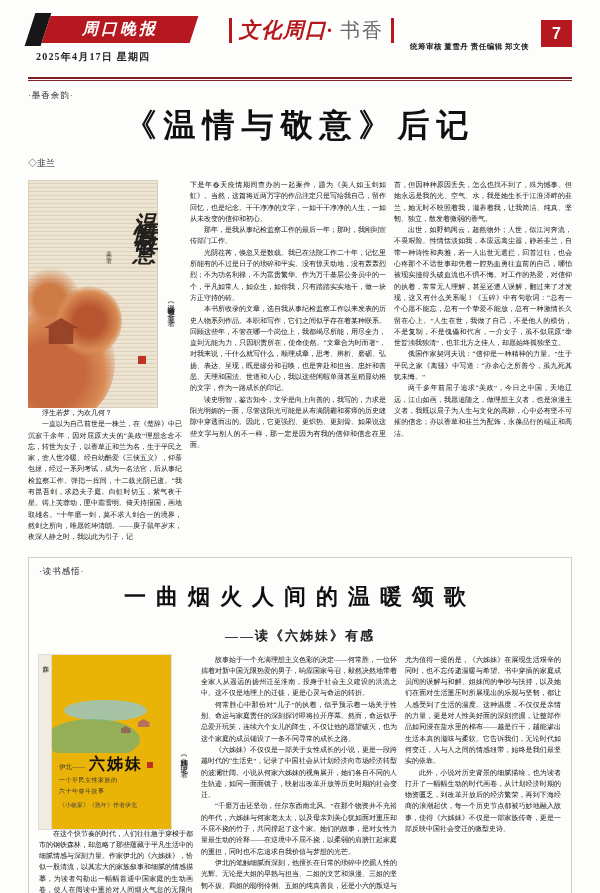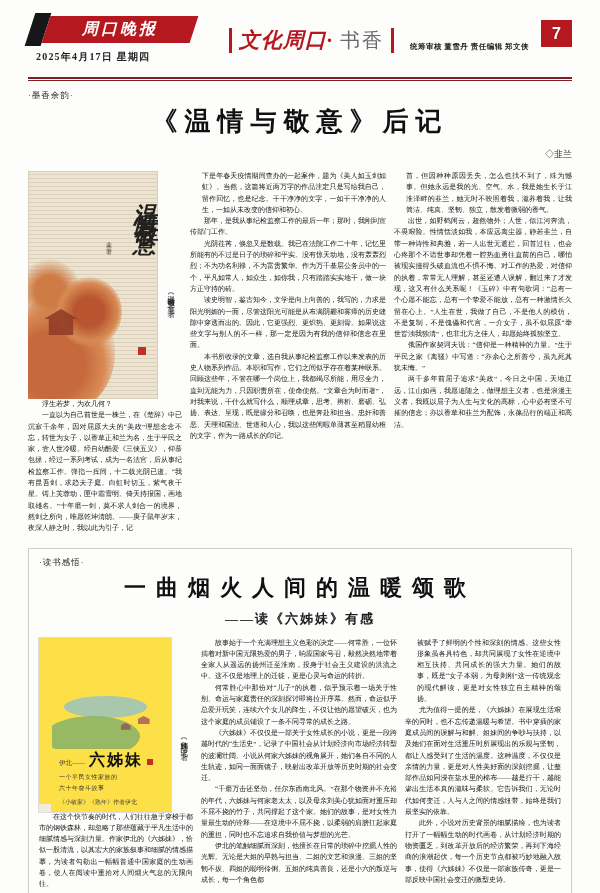--- a/index.html
+++ b/index.html
@@ -10,41 +10,41 @@
     font-family:"Liberation Serif", serif; color:#1a1a1a;
   }
   
   .masthead { display:flex; justify-content:space-between; align-items:flex-start; height:58px; }
   .mh-left { width:185px; }
   .logo-banner { position:relative; width:150px; height:27px; margin-left:16px; }
   .logo-slash { position:absolute; left:-14px; top:-3px; width:16px; height:33px; background:#17171a; transform:skewX(-18deg); }
   .logo-red { position:absolute; left:2px; top:0; width:148px; height:27px; background:#b5191f; transform:skewX(-18deg); display:flex; align-items:center; justify-content:center; }
   .logo-text { transform:skewX(18deg); color:#fff; font-weight:bold; font-style:italic; font-size:16px; letter-spacing:3px; white-space:nowrap; }
   .mh-date { font-size:10px; font-weight:bold; letter-spacing:1.2px; margin:7px 0 0 8px; color:#222; }
-  .mh-center { display:flex; align-items:center; gap:7px; margin-top:10px; }
+  .mh-center { display:flex; align-items:center; gap:7px; }
   .mh-bar { width:3px; height:25px; background:#b5191f; }
   .mh-section-main { color:#b5191f; font-size:21px; font-weight:bold; font-style:italic; letter-spacing:1px; white-space:nowrap; }
   .mh-section-sub { color:#6a6a6a; font-size:20px; letter-spacing:2px; white-space:nowrap; }
   .mh-right { display:flex; align-items:flex-start; gap:12px; }
   .mh-credits { font-size:7.5px; font-weight:bold; color:#222; margin-top:26px; letter-spacing:0.5px; white-space:nowrap; }
   .page-num { width:31px; height:27px; background:#b5191f; color:#fff; font-size:16px; font-weight:bold; font-family:"Liberation Sans", sans-serif; display:flex; align-items:center; justify-content:center; margin-top:4px; }
   .mh-rule { height:2px; background:#7e2022; margin-top:3px; }
   .mh-rule2 { height:1px; background:#7e2022; margin-top:1px; }
 
   
   .cat-label { font-size:8.5px; color:#222; letter-spacing:1px; }
   .art-title { text-align:center; font-weight:bold; color:#101010; }
-  .art-author { text-align:right; font-size:9px; color:#222; }
+  .art-author { text-align:left; font-size:9px; color:#222; }
   .cols { font-size:7px; line-height:11.3px; text-align:justify; color:#151515; }
   .para { text-indent:2em; }
-  .noindent-first .para:first-child { text-indent:0;margin-left:12px; }
+  .noindent-first .para:first-child { text-indent:0; }
 
   
   .article1 { margin-top:9px; }
-  .a1-title { font-size:26px; letter-spacing:7px; margin-top:2px; }
+  .a1-title { font-size:32px; letter-spacing:7px; margin-top:2px; }
   .a1-author { margin-top:9px; }
   .a-grid { display:grid; grid-template-columns:154px 196px 1fr; column-gap:8px; margin-top:10px; }
   .book-area { display:flex; gap:4px; }
   .cover1 {
     width:130px; height:228px; position:relative; overflow:hidden;
     background:
       repeating-linear-gradient(0deg, rgba(146,124,92,.18) 0 1px, transparent 1px 4px),
       #ece3d0;
     box-shadow:0 0 0 1px #d8cfba inset;
   }
@@ -55,23 +55,23 @@
   .c1-title { position:absolute; right:8px; top:14px; writing-mode:vertical-rl; font-size:23px; font-weight:bold; color:#23211e; letter-spacing:7px; font-style:italic; }
   .c1-author-mini { position:absolute; right:44px; top:66px; writing-mode:vertical-rl; font-size:6px; color:#4a453c; letter-spacing:2px; }
   .c1-seal { position:absolute; right:12px; bottom:44px; width:8px; height:8px; background:#c03125; }
   .caption-strip { width:18px; height:228px; display:flex; justify-content:center; }
   .caption-text { writing-mode:vertical-rl; font-size:7.5px; color:#222; letter-spacing:1px; margin-top:118px; }
   .under-text { }
 
   
   .article2 { border:1px solid #cfcfcd; margin-top:13px; padding:8px 10px 10px 10px; background:#fdfdfc; }
   .a2-title { font-size:22px; letter-spacing:10px; margin-top:4px; }
-  .a2-subtitle { text-align:center; font-size:13px; font-weight:bold; letter-spacing:2px; margin-top:7px; color:#1c1c1c; }
+  .a2-subtitle { text-align:center; font-size:13px; font-weight:bold; letter-spacing:2px; margin-top:15px; color:#1c1c1c; }
   .a2-author { margin-top:7px; }
-  .cover2 { width:132px; height:174px; background:#fde047; box-shadow:0 0 0 1px #ddd; position:relative; display:flex; overflow:hidden;align-items:flex-end; }
+  .cover2 { width:132px; height:174px; background:#eab308; box-shadow:0 0 0 1px #ddd; position:relative; display:flex; overflow:hidden; }
   .spine { width:13px; background:#f1ece0; border-right:1px solid #ded7c6; display:flex; justify-content:center; padding-top:5px; }
   .spine-text { writing-mode:vertical-rl; font-size:6px; color:#555; letter-spacing:1px; }
   .c2-main { flex:1; display:flex; flex-direction:column; }
   .c2-art { height:98px; position:relative; overflow:hidden;
     background:linear-gradient(180deg,#dde2de 0 16%, #cdd6c4 16% 28%, #a9c28f 28% 52%, #8db8a4 52% 68%, #b9cf a 68%, #bccf9f 68% 100%);
   }
   .c2-water { position:absolute; left:10%; top:46%; width:70%; height:22%; background:#9ec4b8; border-radius:50%; opacity:.9; }
   .c2-field { position:absolute; left:-6%; bottom:-8%; width:80%; height:42%; background:#7fae6a; border-radius:50%; opacity:.8; }
   .c2-house1 { position:absolute; right:18%; bottom:26%; width:12px; height:8px; background:#b9705a; clip-path:polygon(0 40%, 50% 0, 100% 40%, 100% 100%, 0 100%); }
   .c2-house2 { position:absolute; right:34%; bottom:20%; width:10px; height:7px; background:#8f6a55; clip-path:polygon(0 40%, 50% 0, 100% 40%, 100% 100%, 0 100%); }
@@ -138,22 +138,22 @@
         </div>
         <div class="under-text noindent-col">
             <p class="para">浮生若梦，为欢几何？</p>
             <p class="para">一直以为自己前世是一株兰，在《楚辞》中已沉寂千余年，因对屈原大夫的“美政”理想念念不忘，转世为女子，以香草正和兰为名，生于平民之家，尝人世冷暖。经自幼酷爱《三侠五义》，仰慕包拯，经过一系列考试，成为一名法官，后从事纪检监察工作。弹指一挥间，十二载光阴已逝。“我有昆吾剑，求趋夫子庭。白虹时切玉，紫气夜干星。锷上芙蓉动，匣中霜雪明。倚天持报国，画地取雄名。”十年磨一剑，莫不求人剑合一的境界，然剑之所向，唯愿乾坤清朗。——庚子鼠年岁末，夜深人静之时，我以此为引子，记</p>
           </div>
       </div>
       <div class="noindent-first">
           <p class="para">下是年春天疫情期间查办的一起案件，题为《美人如玉剑如虹》。当然，这篇将近两万字的作品注定只是写给我自己，留作回忆，也是纪念。干干净净的文字，一如干干净净的人生，一如从未改变的信仰和初心。</p>
           <p class="para">那年，是我从事纪检监察工作的最后一年；那时，我刚到宣传部门工作。</p>
           <p class="para">光阴荏苒，倏忽又是数载。我已在法院工作二十年，记忆里所能有的不过是日子的琐碎和平实。没有惊天动地，没有轰轰烈烈；不为功名利禄，不为富贵繁华。作为万千基层公务员中的一个，平凡如常人，如众生，如你我，只有踏踏实实地干，做一块方正守持的砖。</p>
+          <p class="para">本书所收录的文章，选自我从事纪检监察工作以来发表的历史人物系列作品。本职和写作，它们之间似乎存在着某种联系。回顾这些年，不管在哪一个岗位上，我都竭尽所能，用尽全力，直到无能为力，只因职责所在，使命使然。“文章合为时而著”，对我来说，干什么就写什么，顺理成章，思考、辨析、磨砺、弘扬、表达、呈现，既是缘分和召唤，也是奔赴和担当。忠奸和善恶、天理和国法、世道和人心，我以这些闲暇单薄甚至稍显幼稚的文字，作为一路成长的印记。</p>
           <p class="para">读史明智，鉴古知今，文学是向上向善的，我写的，力求是阳光明媚的一面，尽管这阳光可能是从布满阴霾和雾瘴的历史缝隙中穿透而出的。因此，它更强烈、更炽热、更刻骨。如果说这些文字与别人的不一样，那一定是因为有我的信仰和信念在里面。</p>
-          <p class="para">本书所收录的文章，选自我从事纪检监察工作以来发表的历史人物系列作品。本职和写作，它们之间似乎存在着某种联系。回顾这些年，不管在哪一个岗位上，我都竭尽所能，用尽全力，直到无能为力，只因职责所在，使命使然。“文章合为时而著”，对我来说，干什么就写什么，顺理成章，思考、辨析、磨砺、弘扬、表达、呈现，既是缘分和召唤，也是奔赴和担当。忠奸和善恶、天理和国法、世道和人心，我以这些闲暇单薄甚至稍显幼稚的文字，作为一路成长的印记。</p>
         </div>
       <div class="noindent-first">
           <p class="para">首，但因种种原因丢失，怎么也找不到了，殊为憾事。但她永远是我的光、空气、水，我是她生长于江淮泽畔的韭兰，她无时不映照着我，滋养着我，让我简洁、纯真、坚韧、独立，散发着微弱的香气。</p>
           <p class="para">出世，如野鹤闲云，超然物外；人世，似江河奔流，不畏艰险。性情恬淡如我，本应远离尘嚣，静若韭兰，自带一种诗性和典雅，若一人出世无遮拦，回首过往，也会心疼那个不谙世事却凭着一腔热血勇往直前的自己，哪怕被现实撞得头破血流也不惧不悔。对工作的热爱，对信仰的执着，常常无人理解，甚至还遭人误解，翻过来了才发现，这又有什么关系呢！《玉碎》中有句歌词：“总有一个心愿不能忘，总有一个挚爱不能放，总有一种激情长久留在心上。”人生在世，我做了自己，不是他人的模仿，不是复制，不是傀儡和代言，一介女子，虽不似屈原“举世皆浊我独清”，也非北方之佳人，却愿始终孤独坚立。</p>
           <p class="para">俄国作家契诃夫说：“信仰是一种精神的力量。”生于平民之家《离骚》中写道：“亦余心之所善兮，虽九死其犹未悔。”</p>
           <p class="para">两千多年前屈子追求“美政”，今日之中国，天地辽远，江山如画，我愿追随之，做理想主义者，也是浪漫主义者，我既以屈子为人生与文化的高标，心中必有坚不可摧的信念；亦以香草和韭兰为配饰，永葆品行的端正和高洁。</p>
         </div>
     </div>
   </div>
 
@@ -197,20 +197,19 @@
           </div>
       </div>
       <div>
           <p class="para">故事始于一个充满理想主义色彩的决定——何常胜，一位怀揣着对新中国无限热爱的男子，响应国家号召，毅然决然地带着全家人从遥远的扬州迁至淮南，投身于社会主义建设的洪流之中。这不仅是地理上的迁徙，更是心灵与命运的转折。</p>
           <p class="para">何常胜心中那份对“儿子”的执着，似乎预示着一场关于性别、命运与家庭责任的深刻探讨即将拉开序幕。然而，命运似乎总爱开玩笑，连续六个女儿的降生，不仅让他的愿望破灭，也为这个家庭的成员铺设了一条不同寻常的成长之路。</p>
           <p class="para">《六姊妹》不仅仅是一部关于女性成长的小说，更是一段跨越时代的“生活史”，记录了中国社会从计划经济向市场经济转型的波澜壮阔。小说从何家六姊妹的视角展开，她们各自不同的人生轨迹，如同一面面镜子，映射出改革开放等历史时期的社会变迁。</p>
           <p class="para">“千磨万击还坚劲，任尔东西南北风。”在那个物资并不充裕的年代，六姊妹与何家老太太，以及母亲刘美心犹如面对重压却不屈不挠的竹子，共同撑起了这个家。她们的故事，是对女性力量最生动的诠释——在逆境中不屈不挠，以柔弱的肩膀扛起家庭的重担，同时也不忘追求自我价值与梦想的光芒。</p>
           <p class="para">伊北的笔触细腻而深刻，他擅长在日常的琐碎中挖掘人性的光辉。无论是大姐的早熟与担当、二姐的文艺和浪漫、三姐的坚韧不拔、四姐的聪明伶俐、五姐的纯真善良，还是小六的叛逆与成长，每一个角色都</p>
         </div>
       <div class="noindent-first">
-          <p class="para">被赋予了鲜明的个性和深刻的情感。这些女性形象虽各具特色，却共同展现了女性在逆境中相互扶持、共同成长的强大力量。她们的故事，既是“女子本弱，为母则刚”这一传统观念的现代解读，更是对女性独立自主精神的颂扬。</p>
           <p class="para">尤为值得一提的是，《六姊妹》在展现生活艰辛的同时，也不忘传递温暖与希望。书中穿插的家庭成员间的误解与和解、姐妹间的争吵与扶持，以及她们在面对生活重压时所展现出的乐观与坚韧，都让人感受到了生活的温度。这种温度，不仅仅是亲情的力量，更是对人性美好面的深刻挖掘，让整部作品如同浸在盐水里的棉布——越是拧干，越能渗出生活本真的滋味与柔软。它告诉我们，无论时代如何变迁，人与人之间的情感纽带，始终是我们最坚实的依靠。</p>
           <p class="para">此外，小说对历史背景的细腻描绘，也为读者打开了一幅幅生动的时代画卷，从计划经济时期的物资匮乏，到改革开放后的经济繁荣，再到下海经商的浪潮起伏，每一个历史节点都被巧妙地融入故事，使得《六姊妹》不仅是一部家族传奇，更是一部反映中国社会变迁的微型史诗。</p>
         </div>
     </div>
   </div>
 
 </div>
 
 </body></html>

